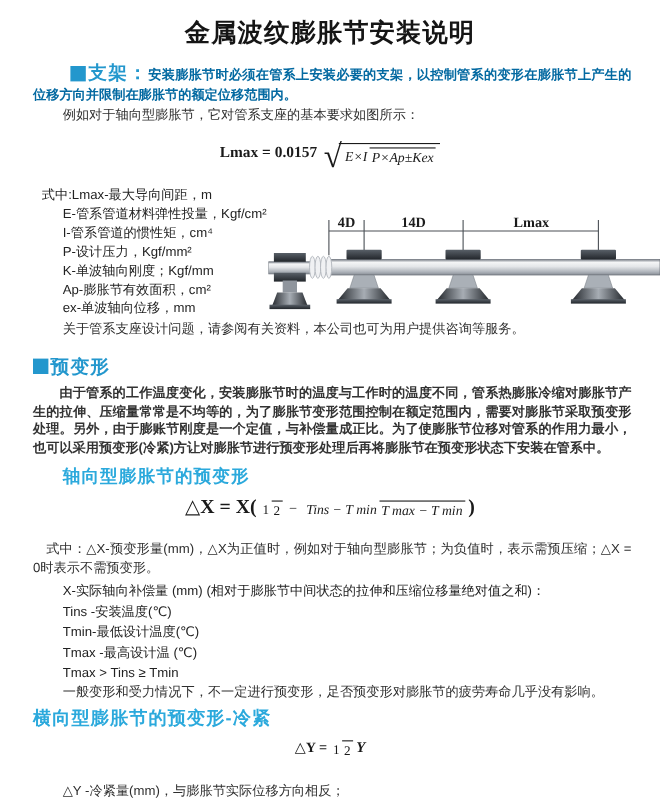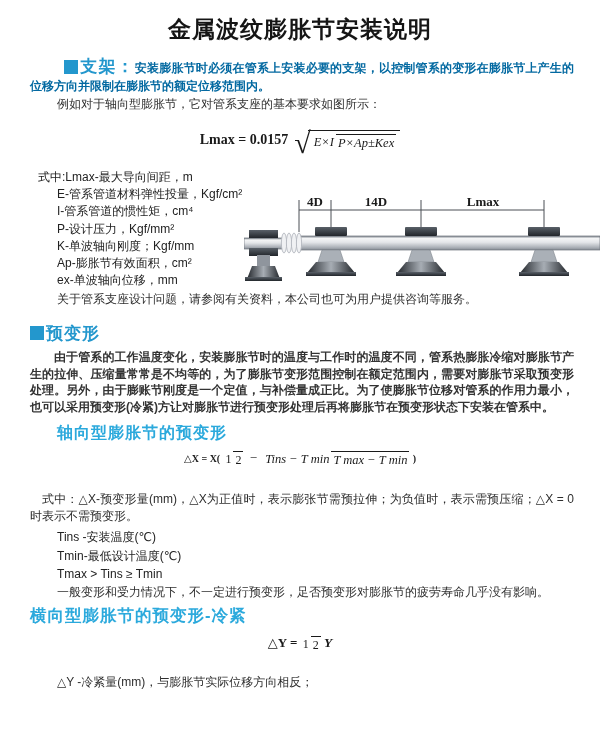--- a/index.html
+++ b/index.html
@@ -38,21 +38,21 @@
   .radical{font-size:30px;font-weight:400;line-height:26px;margin-right:-3px;transform:translateY(3px);}
   .radicand{border-top:1.5px solid #1a1a1a;padding:1px 4px 0 4px;}
   .frac{
     display:inline-flex;flex-direction:row;align-items:center;vertical-align:middle;
     font-style:italic;font-size:12.5px;line-height:14px;
   }
   .frac .den{border-top:1.1px solid #1a1a1a;padding:1px 2px 0 2px;}
   .frac .num{padding:0 2px;}
   .frac.plain{font-style:normal;font-size:12px;}
   .f2{margin-top:6px;height:36px;}
-  .f2 .f-lhs2{font-weight:bold;font-size:10px;}
+  .f2 .f-lhs2{font-weight:bold;font-size:18px;}
   .f-op{margin:0 3px;}
   .f-rhs{font-weight:bold;font-size:13.5px;}
   .f3{margin-top:8px;height:30px;}
   .f3 .f-rhs{font-style:italic;}
   
   .defs-wrap{margin:4px 0 0 38px;}
   .defs{list-style:none;margin:0;padding:0;font-size:12px;line-height:17.2px;color:#222;}
   .defs li+li{padding-left:19px;}
   .note-line{margin:1px 26px 0 57px;text-align:left;}
   .pre-body{margin-top:4px;text-indent:2em;line-height:16.5px;font-weight:bold;color:#333;}
@@ -172,25 +172,27 @@
         <span class="den">2</span>
       </span>
     <span class="f-op">−</span>
     <span class="frac">
         <span class="num">Tins − T min</span>
         <span class="den">T max − T min</span>
       </span>
     <span class="f-lhs2">)</span>
   </div>
 
-  <p class="para body-text shizhong">式中：△X-预变形量(mm)，△X为正值时，表示膨张节需预拉伸；为负值时，表示需预压缩；△X = 0时表示不需预变形。</p>
+  <p class="para body-text shizhong">式中：△X-预变形量(mm)，△X为正值时，例如对于轴向型膨胀节；为负值时，表示需预压缩；△X = 0时表示不需预变形。</p>
 
   <ul class="items">
+      <li>X-实际轴向补偿量 (mm) (相对于膨胀节中间状态的拉伸和压缩位移量绝对值之和)：</li>
       <li>Tins -安装温度(℃)</li>
       <li>Tmin-最低设计温度(℃)</li>
+      <li>Tmax -最高设计温 (℃)</li>
       <li>Tmax &gt; Tins ≥ Tmin</li>
     </ul>
 
   <p class="para body-text closing">一般变形和受力情况下，不一定进行预变形，足否预变形对膨胀节的疲劳寿命几乎没有影响。</p>
 
   <h3 class="sub-heading lateral">横向型膨胀节的预变形-冷紧</h3>
 
   <div class="formula f3">
     <span class="f-lhs2" style="font-weight:bold;">△Y =</span>
     <span class="frac plain">

